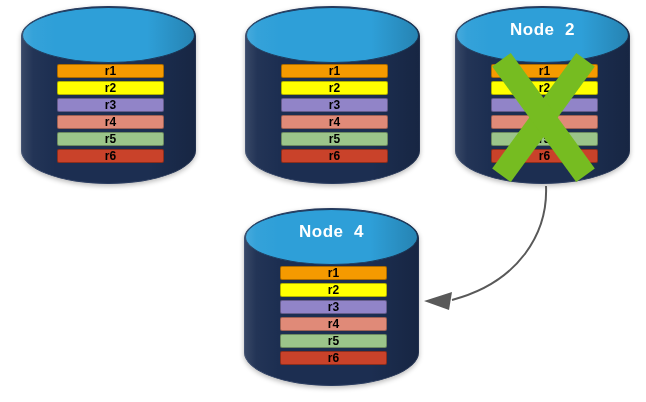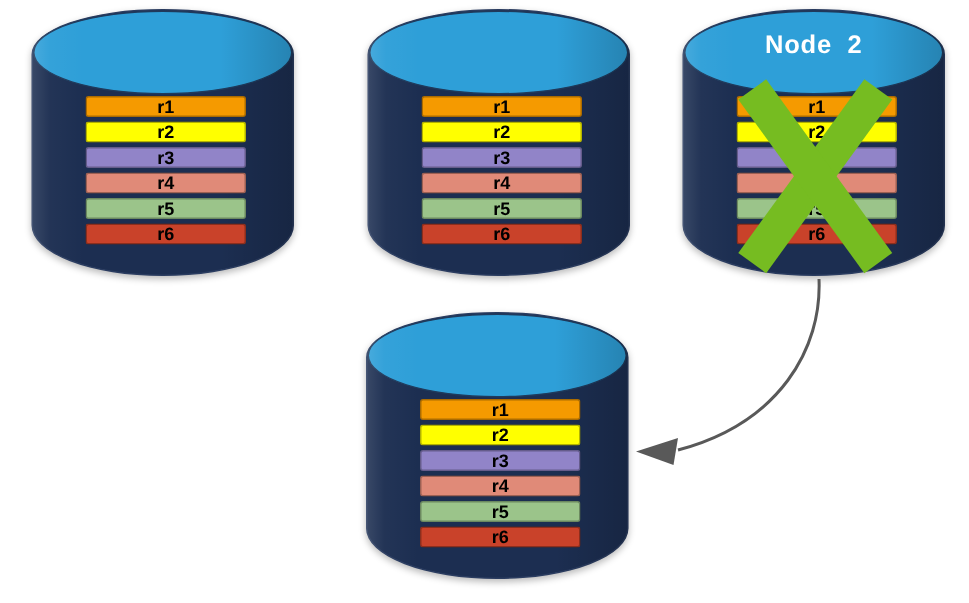--- a/index.html
+++ b/index.html
@@ -170,20 +170,21 @@
 
   <div class="cross" style="left:492px; top:45px; width:102px; height:143px;">
     <span class="s1"></span>
     <span class="s2"></span>
   </div>
 
   <div class="node" style="left:244px; top:208px; width:175px; height:178px;">
     <div class="cyl-body"></div>
     <div class="cyl-top"></div>
     <div class="cyl-shade"></div>
+    <div class="node-title">Node  4</div>
     <div class="bars">
       <div class="bar" style="background:#f59a00;">r1</div>
       <div class="bar" style="background:#ffff00;">r2</div>
       <div class="bar" style="background:#9184c8;">r3</div>
       <div class="bar" style="background:#e08a78;">r4</div>
       <div class="bar" style="background:#9bc48a;">r5</div>
       <div class="bar" style="background:#c9422a;">r6</div>
     </div>
   </div>
 

